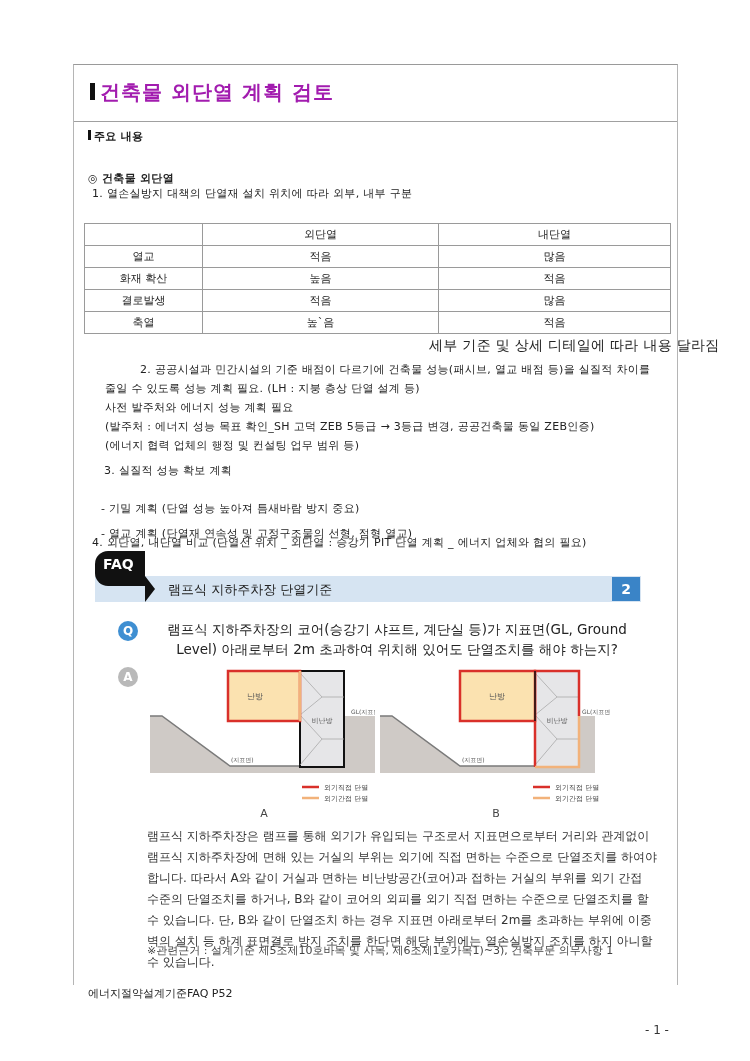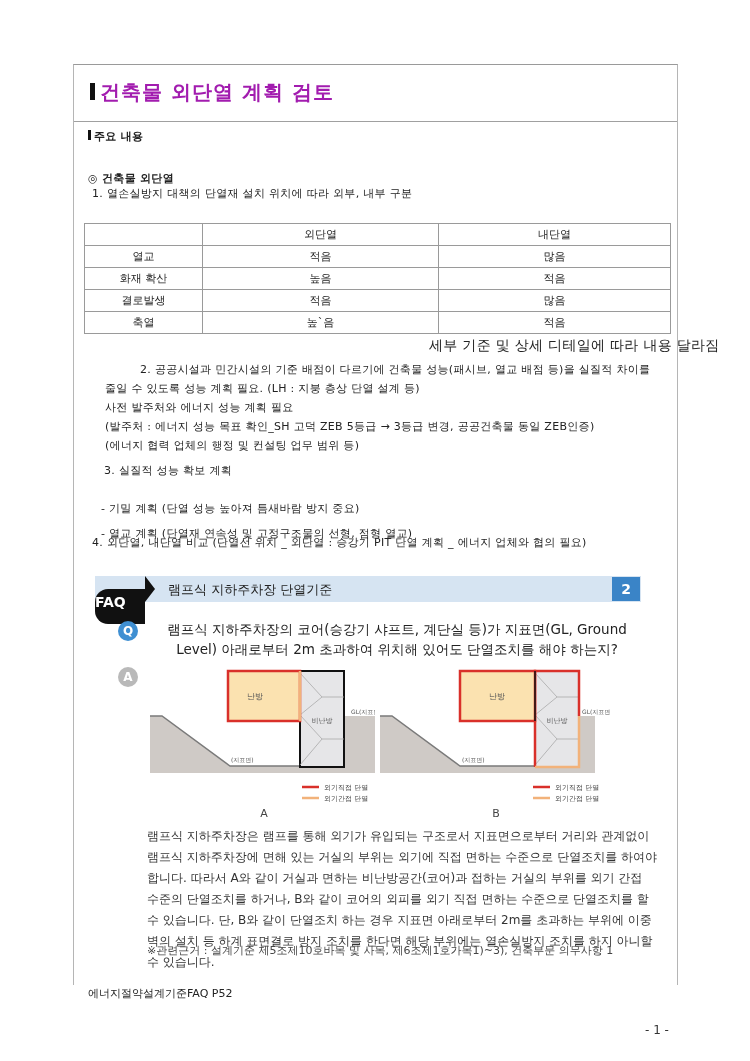--- a/index.html
+++ b/index.html
@@ -10,22 +10,22 @@
   .title-box { position:absolute; left:0; top:0; width:603px; height:56px; border-bottom:1px solid #a0a0a0; }
   .title { position:absolute; left:16px; top:14px; font-size:20px; font-weight:bold; color:#a21caf; letter-spacing:1px; }
   .bar { display:inline-block; width:5px; height:17px; background:#111; margin-right:5px; vertical-align:-1px; }
   .bar-sm { display:inline-block; width:3px; height:10px; background:#111; margin-right:3px; vertical-align:0; }
   .t { position:absolute; font-size:11px; white-space:nowrap; color:#222; letter-spacing:0.3px; }
   table.cmp { position:absolute; left:10px; top:158px; width:587px; border-collapse:collapse; font-size:11px; }
   table.cmp td { border:1px solid #9a9a9a; height:21px; text-align:center; color:#222; padding:0; }
   .note { position:absolute; left:355px; top:272px; font-size:14px; white-space:nowrap; letter-spacing:0.3px; }
 
   .faq-bar { position:absolute; left:95px; top:576px; width:546px; height:26px; background:#d6e4f2; }
-  .faq-badge { position:absolute; left:95px; top:589px; width:50px; height:35px; background:#111; color:#fff;
-               font-size:14px; font-weight:bold; line-height:26px; box-sizing:border-box;
+  .faq-badge { position:absolute; left:95px; top:551px; width:50px; height:35px; background:#111; color:#fff;
+               font-size:14px; font-weight:bold; line-height:26px; padding-left:8px; box-sizing:border-box;
                border-radius:13px 0 0 13px; }
   .faq-arrow { position:absolute; left:145px; top:576px; width:0; height:0;
                border-top:13px solid transparent; border-bottom:13px solid transparent; border-left:10px solid #111; }
   .faq-title { position:absolute; left:168px; top:581px; font-size:13px; color:#222; }
   .faq-num { position:absolute; left:612px; top:577px; width:28px; height:24px; background:#3a84c7; color:#fff;
              font-size:14px; font-weight:bold; text-align:center; line-height:24px; }
   .circle { position:absolute; width:20px; height:20px; border-radius:50%; color:#fff; font-size:12px;
             font-weight:bold; text-align:center; line-height:20px; }
   .q-text { position:absolute; left:147px; top:619px; font-size:13.5px; line-height:20px; color:#222; width:500px;text-align:center; }
   .diagram { position:absolute; }

